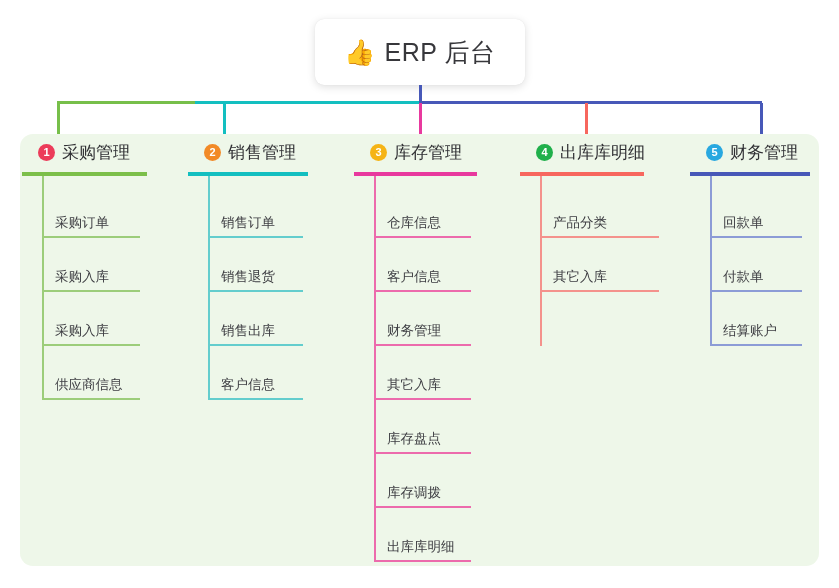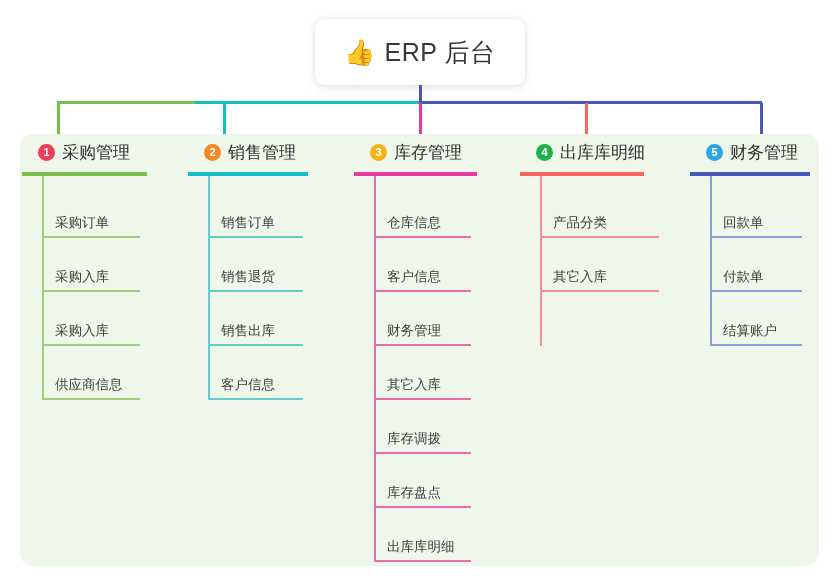--- a/index.html
+++ b/index.html
@@ -221,25 +221,25 @@
           </div>
           <div class="leaf">
             <span class="leaf-label">财务管理</span>
             <div class="leaf-rule" style="background: rgb(236, 107, 172); width: 97px;"></div>
           </div>
           <div class="leaf">
             <span class="leaf-label">其它入库</span>
             <div class="leaf-rule" style="background: rgb(236, 107, 172); width: 97px;"></div>
           </div>
           <div class="leaf">
+            <span class="leaf-label">库存盘点</span>
+            <div class="leaf-rule" style="background: rgb(236, 107, 172); width: 97px;"></div>
+          </div>
+          <div class="leaf">
             <span class="leaf-label">库存调拨</span>
-            <div class="leaf-rule" style="background: rgb(236, 107, 172); width: 97px;"></div>
-          </div>
-          <div class="leaf">
-            <span class="leaf-label">库存盘点</span>
             <div class="leaf-rule" style="background: rgb(236, 107, 172); width: 97px;"></div>
           </div>
           <div class="leaf">
             <span class="leaf-label">出库库明细</span>
             <div class="leaf-rule" style="background: rgb(236, 107, 172); width: 97px;"></div>
           </div>
         </div>
       </div>
       <div class="column" style="left: 498px; width: 170px;">
         <div class="col-head">

